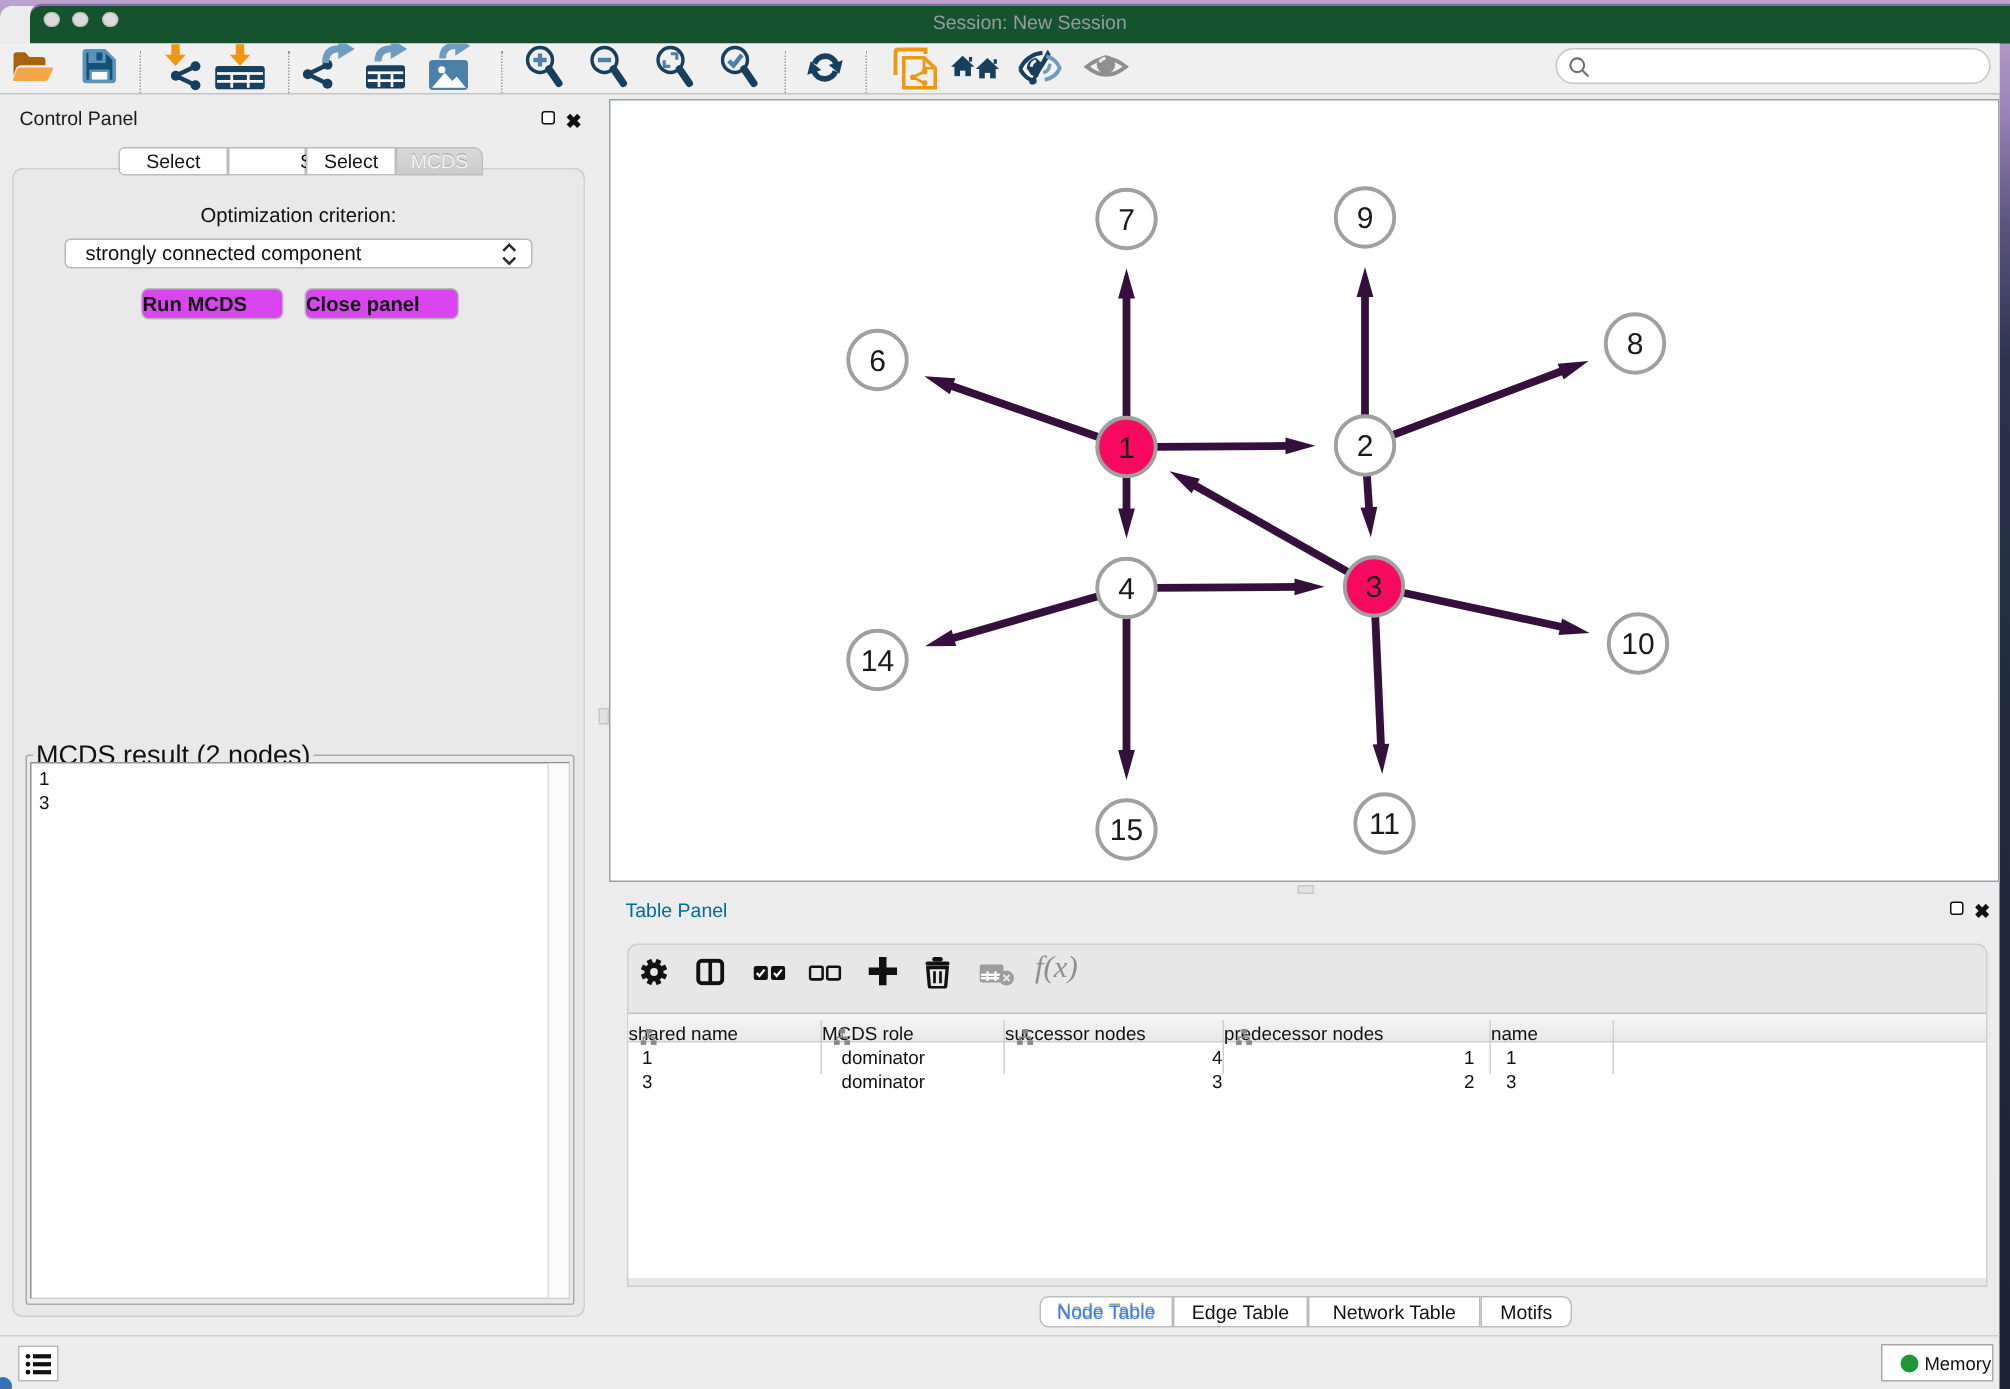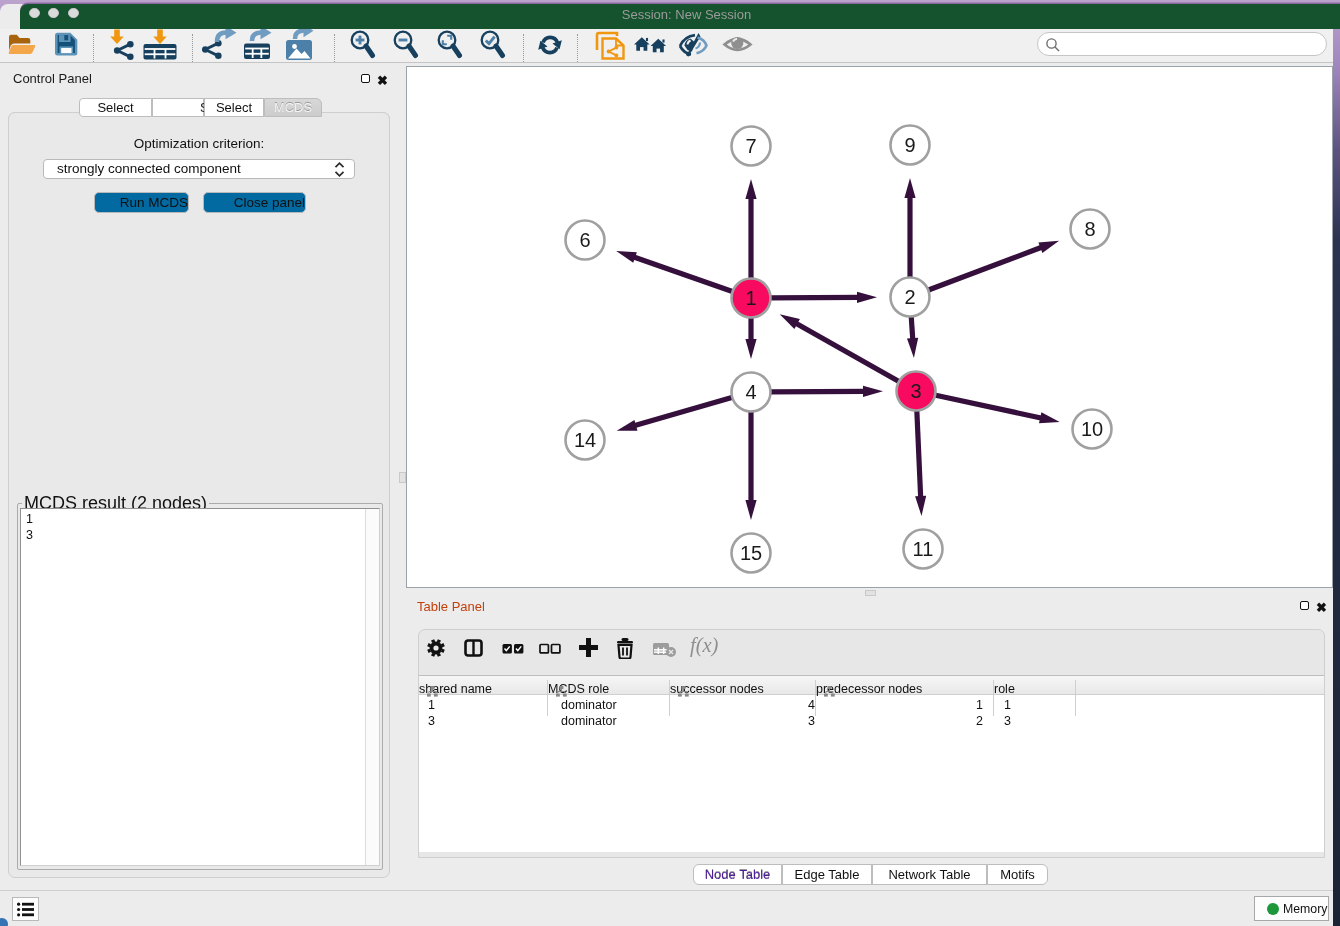--- a/index.html
+++ b/index.html
@@ -16,32 +16,32 @@
 
 #cp-title { position:absolute; left:13px; top:70.5px; font-size:13px; color:#1a1a1a; }
 .paneicon-sq { position:absolute; width:9px; height:9px; border:1.8px solid #111; border-radius:2px; background:#fff; }
 .paneicon-x { position:absolute; font-size:13px; font-weight:bold; color:#111; line-height:11px; }
 #cp-body { position:absolute; left:8px; top:112px; width:382px; height:766px; background:#e9e9e9; border:1px solid #cfcfcf; border-radius:7px; }
 #cp-tabband { position:absolute; left:8px; top:112px; width:382px; height:18px; background:#dedede; border-radius:7px 7px 0 0; border:1px solid #cfcfcf; border-bottom:none; }
 .tab { position:absolute; top:98px; height:19px; background:#fff; border:1px solid #bdbdbd; font-size:13px; color:#111; text-align:center; line-height:18px; }
 .tabsel { background:linear-gradient(#d8d8d8,#cccccc); color:#f3f3f3; text-shadow:0 -1px 0 #9a9a9a; }
 #opt-label { position:absolute; left:0; top:136px; width:398px; text-align:center; font-size:13.5px; color:#111; }
 #opt-select { position:absolute; left:43px; top:159px; width:312px; height:20px; background:#fff; border:1px solid #b9b9b9; border-radius:4px; font-size:13.5px; color:#111; line-height:18px; padding-left:13px; }
-.btab.tabsel { color:#4c1d95; }
-.btn { position:absolute; height:21px; background:#0369a1; border:1px solid #b9b9b9; border-radius:5px; font-size:13.5px; color:#111; text-align:right; line-height:19px; }
+.btab.tabsel { color:#3b82f6; }
+.btn { position:absolute; height:21px; background:#d946ef; border:1px solid #b9b9b9; border-radius:5px; font-size:13.5px; color:#111; text-align:left; line-height:19px;font-weight:bold; }
 #fieldset { position:absolute; left:17px; top:503px; width:366px; height:367px; border:1px solid #ababab; border-radius:2px; }
 #fieldlegend { position:absolute; left:22px; top:492.5px; font-size:18px; color:#111; background:#e9e9e9; padding:0 2px; }
 #fieldwhite { position:absolute; left:20px; top:508px; width:360px; height:358px; background:#fff; border:1px solid #919191; border-right-color:#cfcfcf; border-bottom-color:#cfcfcf; font-size:12.5px; color:#111; line-height:16px; padding:2px 0 0 5px; }
 #fieldscroll { position:absolute; left:365px; top:509px; width:14px; height:356px; background:#fbfbfb; border-left:1px solid #dcdcdc; }
 
 #netwin { position:absolute; left:406px; top:66px; width:927px; height:522px; background:#fff; border:1px solid #9aa3a9; }
 #nettitle { position:absolute; left:0; top:0; width:925px; height:22px; background:linear-gradient(#f2f2f2,#d8d8d8); border-bottom:1px solid #b6b6b6; }
 #netname { position:absolute; top:3.5px; left:5px; width:925px; text-align:center; font-size:13.5px; font-weight:bold; color:#1a1a1a; }
 
-#tp-title { position:absolute; left:417px; top:598.5px; font-size:13px; color:#c2410c; }
+#tp-title { position:absolute; left:417px; top:598.5px; font-size:13px; color:#0369a1; }
 #tp-body { position:absolute; left:418px; top:629px; width:907px; height:229px; background:#e7e7e7; border:1px solid #cfcfcf; border-radius:7px 7px 0 0; }
 #tp-table { position:absolute; left:419px; top:675px; width:905px; height:177px; background:#fff; border-top:1px solid #bdbdbd; }
 #tp-header { position:absolute; left:0; top:0; width:905px; height:19px; background:linear-gradient(#f6f6f6,#e8e8e8); border-bottom:1px solid #cfcfcf; }
 .th { position:absolute; top:4px; height:36px; border-right:1px solid #cfcfcf; font-size:12.5px; color:#111; text-align:left; line-height:19px; }
 .orgico { position:absolute; top:4px; }
 .cell { position:absolute; font-size:12.5px; color:#111; height:16px; line-height:16px; }
 .btab { position:absolute; top:864px; height:21px; background:#fff; border:1px solid #bdbdbd; font-size:13px; color:#111; text-align:center; line-height:20px; }
 
 #statusline { position:absolute; left:0; top:890px; width:1333px; border-top:1px solid #cfcfcf; }
 #listbtn { position:absolute; left:12px; top:897px; width:27px; height:24px; background:#fdfdfd; border:1px solid #b9b9b9; }
@@ -343,21 +343,21 @@
             <rect x="0" y="7.6" width="3.8" height="3" fill="#888"></rect>
             <rect x="6.9" y="7.6" width="3.8" height="3" fill="#888"></rect>
             <path d="M5.5 3 L5.5 5.5 M1.9 7.6 L1.9 5.5 L8.8 5.5 L8.8 7.6" fill="none" stroke="#888" stroke-width="1"></path>
           </svg></span>successor nodes</div>
     <div class="th" style="left:397px;width:178px;"><span class="orgico" style="left:8px;"><svg width="11" height="11" viewBox="0 0 11 11">
             <rect x="3.6" y="0" width="3.8" height="3" fill="#888"></rect>
             <rect x="0" y="7.6" width="3.8" height="3" fill="#888"></rect>
             <rect x="6.9" y="7.6" width="3.8" height="3" fill="#888"></rect>
             <path d="M5.5 3 L5.5 5.5 M1.9 7.6 L1.9 5.5 L8.8 5.5 L8.8 7.6" fill="none" stroke="#888" stroke-width="1"></path>
           </svg></span>predecessor nodes</div>
-    <div class="th" style="left:575px;width:82px;">role</div>
+    <div class="th" style="left:575px;width:82px;">name</div>
   </div>
   <div class="cell" style="left:9px;top:21px;">1</div>
   <div class="cell" style="left:142px;top:21px;">dominator</div>
   <div class="cell" style="left:251px;top:21px;width:145px;text-align:right;">4</div>
   <div class="cell" style="left:397px;top:21px;width:167px;text-align:right;">1</div>
   <div class="cell" style="left:585px;top:21px;">1</div>
   <div class="cell" style="left:9px;top:37px;">3</div>
   <div class="cell" style="left:142px;top:37px;">dominator</div>
   <div class="cell" style="left:251px;top:37px;width:145px;text-align:right;">3</div>
   <div class="cell" style="left:397px;top:37px;width:167px;text-align:right;">2</div>

